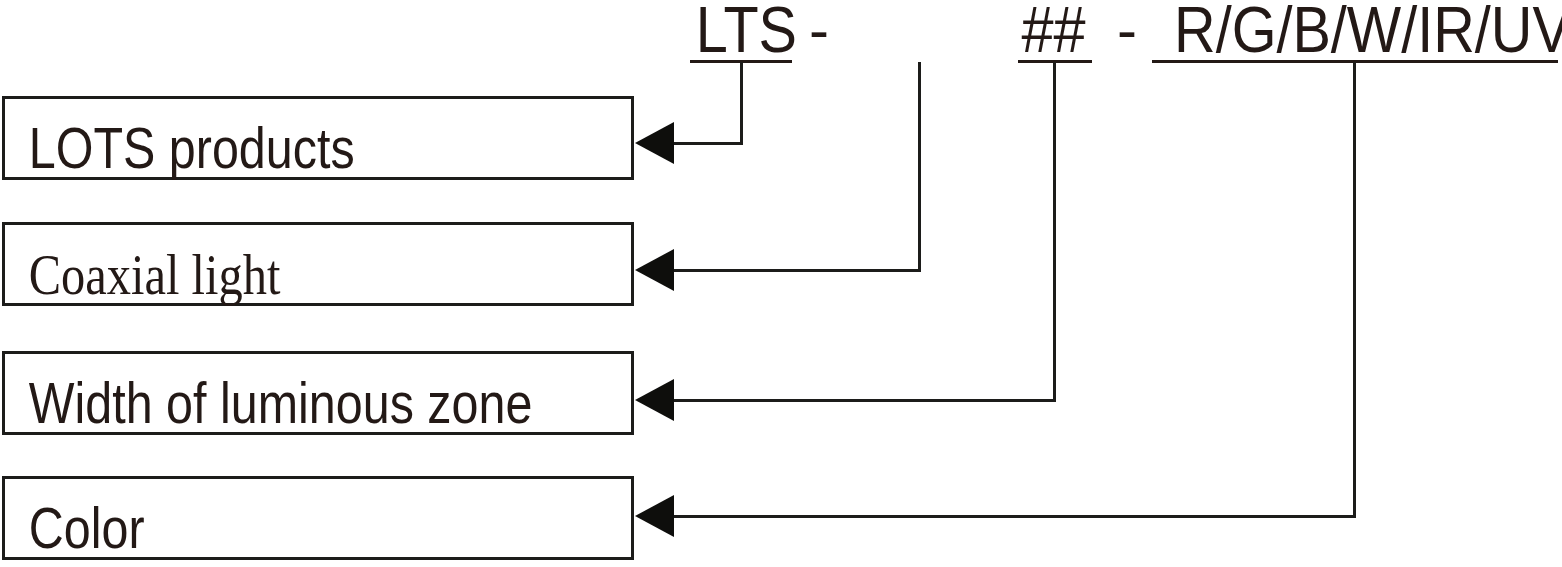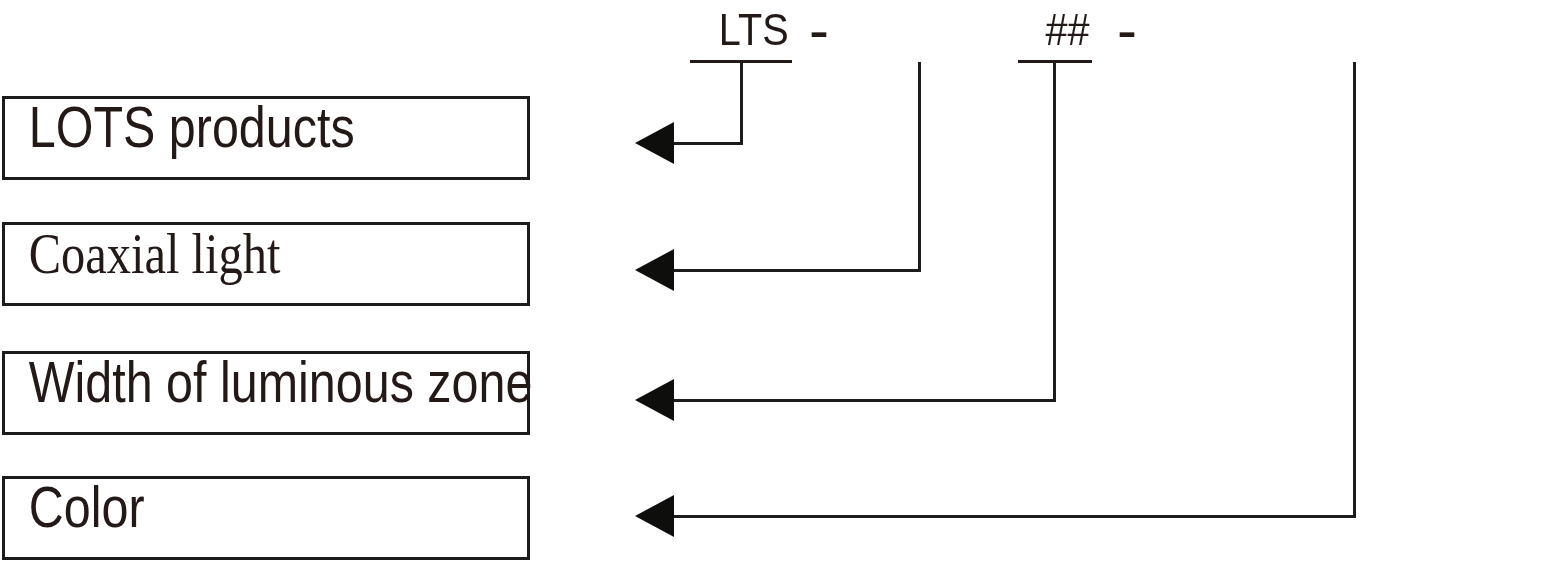--- a/index.html
+++ b/index.html
@@ -18,22 +18,22 @@
     overflow:hidden;
   }
   
   .code-seg{
     position:absolute;
     top:0;
     height:60px;
     border-bottom:3px solid var(--text-color);
     display:flex;
     align-items:flex-start;
-    justify-content:flex-end;
-    font-size:44px;
+    justify-content:flex-start;
+    font-size:64px;
     line-height:60px;
     color:var(--text-color);
     white-space:nowrap;
   }
   .code-seg > span{
     display:inline-block;
     transform:scaleX(0.9);
     transform-origin:50% 50%;
   }
   .code-sep{
@@ -63,27 +63,27 @@
     position:absolute;
     width:0;height:0;
     border-top:21px solid transparent;
     border-bottom:21px solid transparent;
     border-right:39px solid var(--arrow-color);
   }
   
   .label-box{
     position:absolute;
     left:2px;
-    width:528px;
+    width:632px;
     height:84px;
     border:3px solid var(--line-color);
     box-sizing:border-box;
     background:var(--bg-color);
     display:flex;
-    align-items:flex-start;
+    align-items:flex-end;
   }
   .label-box .label-text{
     display:inline-block;
     padding-left:28px;
     font-size:57px;
     line-height:57px;
     color:var(--text-color);
     white-space:nowrap;
     transform:scaleX(0.85);
     transform-origin:0 50%;
@@ -104,20 +104,23 @@
 
 
   <div class="code-seg" style="left:1018px;width:74px;">
     <span>##</span>
   </div>
 
   <div class="code-sep" style="left:1103px;width:48px;">
     <span>-</span>
   </div>
 
+  <div class="code-seg" style="left:1152px;width:406px;">
+    <span>R/G/B/W/IR/UV</span>
+  </div>
 
   <div class="vline" style="left:740px;top:62px;height:83px;"></div>
   <div class="vline" style="left:918px;top:62px;height:209px;"></div>
   <div class="vline" style="left:1053px;top:62px;height:340px;"></div>
   <div class="vline" style="left:1353px;top:62px;height:456px;"></div>
 
   <div class="hline" style="left:672px;top:142px;width:71px;"></div>
   <div class="hline" style="left:672px;top:269px;width:249px;"></div>
   <div class="hline" style="left:672px;top:399px;width:384px;"></div>
   <div class="hline" style="left:672px;top:515px;width:684px;"></div>

